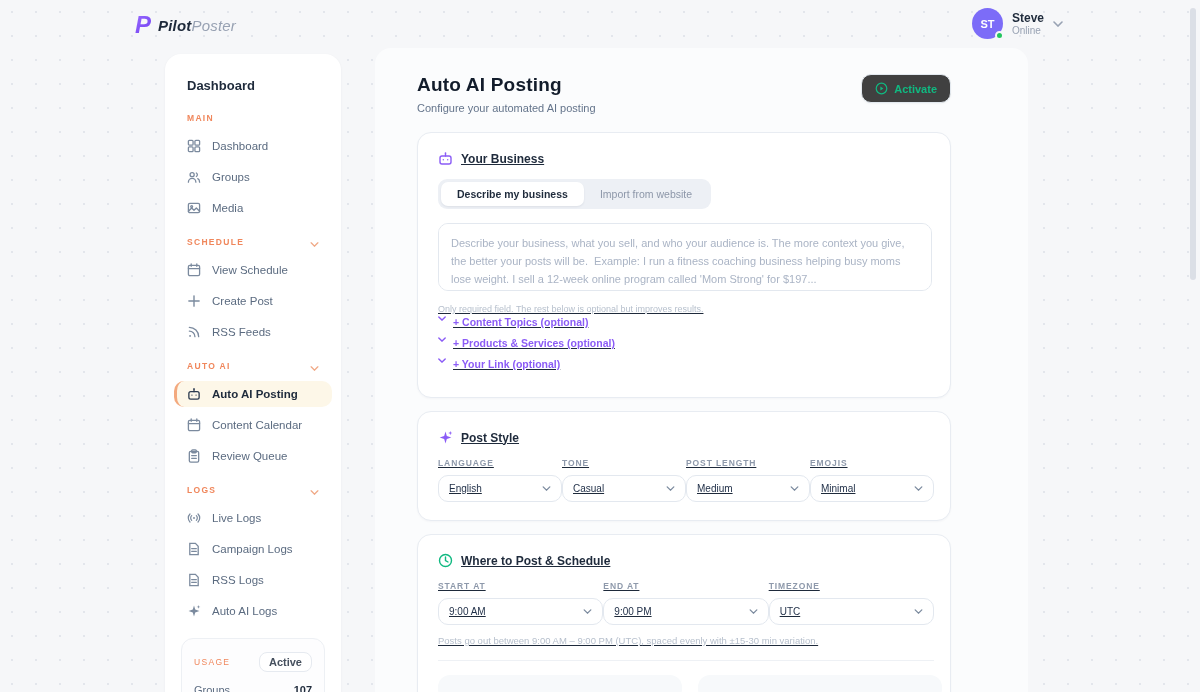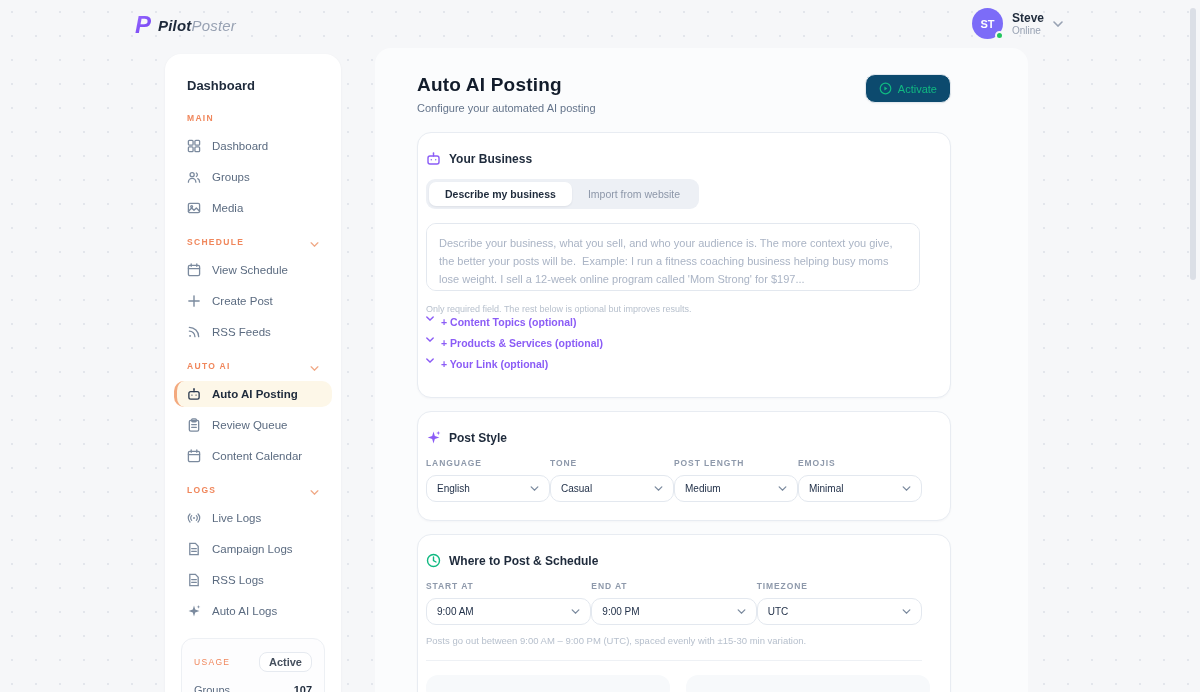--- a/index.html
+++ b/index.html
@@ -51,23 +51,23 @@
   .usage-row { display:flex; justify-content:space-between; font-size:11px; color:#5b6b80; margin-bottom:11px; }
   .usage-row .val { font-weight:700; color:#1e2a3b; }
 
   
   .main-panel { position:absolute; left:375px; top:48px; width:653px; height:644px; background:#fbfcfd; border-radius:16px 16px 0 0; }
   .content { padding:26px 0 0 42px; width:576px; }
 
   .page-head { display:flex; justify-content:space-between; align-items:flex-start; width:534px; margin-bottom:18px; }
   .page-title { font-size:19px; font-weight:800; color:#121c2b; letter-spacing:.2px; }
   .page-sub { font-size:11px; color:#64748b; margin-top:6px; }
-  .activate-btn { display:flex; align-items:center; gap:6px; background:#0c4a6e; border:1px solid #e3e9ef; border-radius:10px; padding:7px 13px; font-size:11px; font-weight:400; color:#10b981; cursor:pointer; box-shadow:0 1px 2px rgba(30,42,59,.04);justify-content:space-between; }
-
-  .card { width:534px; background:#fff; border:1px solid #e8ecf2; border-radius:14px; padding:18px 8px; margin-bottom:13px; box-shadow:0 1px 2px rgba(30,42,59,.03); }
+  .activate-btn { display:flex; align-items:center; gap:6px; background:#404040; border:1px solid #e3e9ef; border-radius:10px; padding:7px 13px; font-size:11px; font-weight:700; color:#10b981; cursor:pointer; box-shadow:0 1px 2px rgba(30,42,59,.04);justify-content:space-between; }
+
+  .card { width:534px; background:#fff; border:1px solid #e8ecf2; border-radius:14px; padding:18px 20px; margin-bottom:13px; box-shadow:0 1px 2px rgba(30,42,59,.03);text-decoration:underline; }
   .card-head { display:flex; align-items:center; gap:8px; margin-bottom:13px; }
   .card-head .ttl { font-size:12px; font-weight:700; color:#1e2a3b; }
   .ic-purple { color:#8b5cf6; }
   .ic-green { color:#10b981; }
 
   
   .tabbar { display:inline-flex; background:#edf0f5; border-radius:9px; padding:3px; margin-bottom:14px; }
   .tab { font-size:10.5px; padding:6px 16px; border-radius:7px; color:#8d97a9; cursor:pointer; white-space:nowrap; }
   .tab.active { background:#fff; color:#1e2a3b; font-weight:700; box-shadow:0 1px 2px rgba(30,42,59,.08); }
 
@@ -193,35 +193,35 @@
         <rect x="2" y="5" width="11" height="8" rx="2"></rect>
         <line x1="7.5" y1="2.5" x2="7.5" y2="5"></line>
         <circle cx="7.5" cy="2" r="0.8" fill="currentColor" stroke="none"></circle>
         <circle cx="5.3" cy="8.7" r="0.7" fill="currentColor" stroke="none"></circle>
         <circle cx="9.7" cy="8.7" r="0.7" fill="currentColor" stroke="none"></circle>
       </svg>
     <span>Auto AI Posting</span>
   </div>
   <div class="nav-item">
     <svg class="ic" width="14" height="14" viewBox="0 0 15 15" fill="none" stroke="currentColor" stroke-width="1.4" stroke-linecap="round">
+        <rect x="1.5" y="2.5" width="12" height="11" rx="1.5"></rect>
+        <line x1="1.5" y1="6" x2="13.5" y2="6"></line>
+        <line x1="4.5" y1="1" x2="4.5" y2="3.5"></line>
+        <line x1="10.5" y1="1" x2="10.5" y2="3.5"></line>
+      </svg>
+    <span>Content Calendar</span>
+  </div>
+  <div class="nav-item">
+    <svg class="ic" width="14" height="14" viewBox="0 0 15 15" fill="none" stroke="currentColor" stroke-width="1.4" stroke-linecap="round">
         <rect x="2.5" y="2.5" width="10" height="11.5" rx="1.5"></rect>
         <rect x="5" y="1" width="5" height="3" rx="1"></rect>
         <line x1="5" y1="7" x2="10" y2="7"></line>
         <line x1="5" y1="10" x2="10" y2="10"></line>
       </svg>
     <span>Review Queue</span>
-  </div>
-  <div class="nav-item">
-    <svg class="ic" width="14" height="14" viewBox="0 0 15 15" fill="none" stroke="currentColor" stroke-width="1.4" stroke-linecap="round">
-        <rect x="1.5" y="2.5" width="12" height="11" rx="1.5"></rect>
-        <line x1="1.5" y1="6" x2="13.5" y2="6"></line>
-        <line x1="4.5" y1="1" x2="4.5" y2="3.5"></line>
-        <line x1="10.5" y1="1" x2="10.5" y2="3.5"></line>
-      </svg>
-    <span>Content Calendar</span>
   </div>
 
   <div class="sb-section-label">
     <span class="lbl">LOGS</span>
     <svg class="chev" width="9" height="5" viewBox="0 0 10 6" fill="none" stroke="currentColor" stroke-width="1.6" stroke-linecap="round">
         <polyline points="1,1 5,5 9,1"></polyline>
       </svg>
   </div>
   <div class="nav-item">
     <svg class="ic" width="14" height="14" viewBox="0 0 15 15" fill="none" stroke="currentColor" stroke-width="1.3" stroke-linecap="round">

